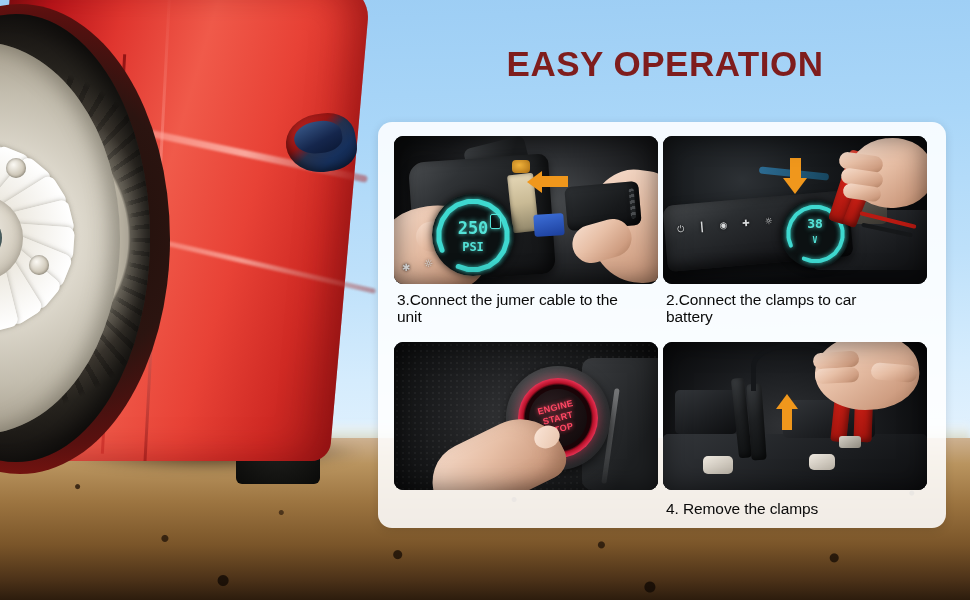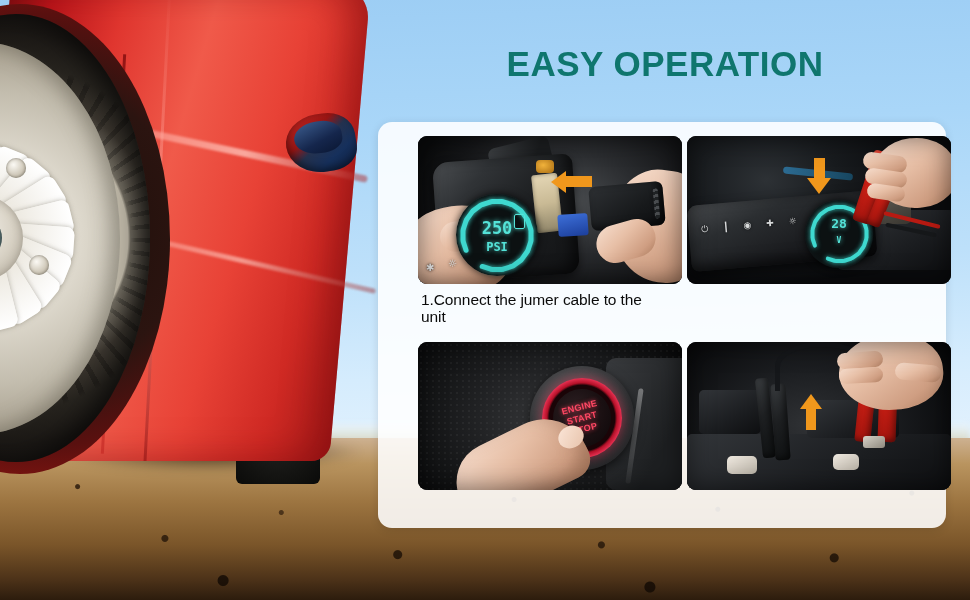--- a/index.html
+++ b/index.html
@@ -222,21 +222,21 @@
   
   .title {
     position: absolute;
     left: 380px; top: 44px;
     width: 570px;
     text-align: center;
     font-family: "Liberation Sans", sans-serif;
     font-weight: bold;
     font-size: 35px;
     letter-spacing: 0.5px;
-    color: #0f766e;
+    color: #7f1d1d;
     white-space: nowrap;
   }
 
   
   .card {
     position: absolute;
     left: 378px; top: 122px;
     width: 568px; height: 406px;
     background: rgba(255,255,255,0.88);
     border-radius: 14px;
@@ -246,21 +246,21 @@
   .grid {
     position: absolute;
     left: 16px; top: 14px;
     width: 536px;
     display: grid;
     grid-template-columns: 264px 264px;
     column-gap: 5px;
     row-gap: 6px;
   }
 
-  .cell { width: 234px; margin-left: 24px; }
+  .cell { width: 234px; }
 
   .photo {
     position: relative;
     width: 264px;
     height: 148px;
     border-radius: 9px;
     overflow: hidden;
     background: #14161a;
   }
 
@@ -664,42 +664,42 @@
           <div style="position:absolute; left:96px; top:78px; width:9px; height:13px; border:1.5px solid #54e3d8; border-radius:2px; box-shadow:0 0 4px rgba(84,227,216,0.8);"></div>
 
           <div class="arrow-left-tail" style="left:148px; top:40px; width:26px;"></div>
           <div class="arrow-left" style="left:133px; top:35px;"></div>
 
           <span class="mini-icon" style="left:8px; top:126px;">✱</span>
           <span class="mini-icon" style="left:30px; top:122px;">☼</span>
 
           <div class="vignette"></div>
         </div>
-        <div class="caption cap-tall">1.Connect the jumer cable to the unit</div>
+        <div class="caption cap-tall">3.Connect the jumer cable to the unit</div>
       </div>
 
       <div class="cell">
         <div class="photo">
           <div class="dark-bg-2"></div>
 
           <div class="engine-part" style="left:150px; top:74px; width:118px; height:60px; border-radius:6px;"></div>
           <div class="engine-part" style="left:166px; top:60px; width:58px; height:28px; background:linear-gradient(150deg,#6a655c,#38352f);"></div>
           <div style="position:absolute; left:96px; top:34px; width:70px; height:7px; background:linear-gradient(90deg,#2c6b92,#17465f); border-radius:4px; transform:rotate(6deg);"></div>
 
           <div class="dev-body-2"></div>
           <div class="dev-btn-row">
             <span>⏻</span>
             <span>┃</span>
             <span>◉</span>
             <span>✚</span>
             <span>☼</span>
           </div>
 
           <div class="led-ring" id="ring2" style="left:118px; top:64px; width:68px; height:68px;">
-            <div class="led-text" style="top:16px; font-size:13px;">28</div>
+            <div class="led-text" style="top:16px; font-size:13px;">38</div>
             <div class="led-text" style="top:36px; font-size:8px;">V</div>
           <div class="led-seg" style="width: 11px; height: 4px; margin-left: -5.5px; margin-top: -2px; transform: rotate(0deg) translate(27px) rotate(90deg);"></div>
               <div class="led-seg" style="width: 11px; height: 4px; margin-left: -5.5px; margin-top: -2px; transform: rotate(18deg) translate(27px) rotate(90deg);"></div>
               <div class="led-seg" style="width: 11px; height: 4px; margin-left: -5.5px; margin-top: -2px; transform: rotate(36deg) translate(27px) rotate(90deg);"></div>
               <div class="led-seg" style="width: 11px; height: 4px; margin-left: -5.5px; margin-top: -2px; transform: rotate(54deg) translate(27px) rotate(90deg);"></div>
               <div class="led-seg" style="width: 11px; height: 4px; margin-left: -5.5px; margin-top: -2px; transform: rotate(72deg) translate(27px) rotate(90deg);"></div>
               <div class="led-seg" style="width: 11px; height: 4px; margin-left: -5.5px; margin-top: -2px; transform: rotate(90deg) translate(27px) rotate(90deg);"></div>
               <div class="led-seg" style="width: 11px; height: 4px; margin-left: -5.5px; margin-top: -2px; transform: rotate(108deg) translate(27px) rotate(90deg);"></div>
               <div class="led-seg" style="width: 11px; height: 4px; margin-left: -5.5px; margin-top: -2px; transform: rotate(162deg) translate(27px) rotate(90deg);"></div>
               <div class="led-seg" style="width: 11px; height: 4px; margin-left: -5.5px; margin-top: -2px; transform: rotate(180deg) translate(27px) rotate(90deg);"></div>
@@ -721,20 +721,21 @@
           <div class="finger-4 skin" style="left:178px; top:34px; width:42px; height:16px; transform:rotate(8deg);"></div>
           <div class="finger-4 skin" style="left:180px; top:49px; width:38px; height:15px; transform:rotate(8deg);"></div>
           <div style="position:absolute; left:196px; top:82px; width:58px; height:4px; background:#b81a12; border-radius:3px; transform:rotate(14deg);"></div>
           <div style="position:absolute; left:198px; top:92px; width:52px; height:4px; background:#16181a; border-radius:3px; transform:rotate(12deg);"></div>
 
           <div class="arrow-down-tail" style="left:127px; top:22px; height:22px;"></div>
           <div class="arrow-down" style="left:120px; top:42px;"></div>
 
           <div class="vignette"></div>
         </div>
+        <div class="caption cap-tall">2.Connect the clamps to car battery</div>
       </div>
 
       <div class="cell">
         <div class="photo">
           <div class="dark-bg-3"></div>
           <div class="dash-texture"></div>
           <div style="position:absolute; left:188px; top:16px; width:80px; height:132px; background:linear-gradient(120deg,#3a3c3f,#1d1f21 70%); border-radius:10px 0 0 10px;"></div>
           <div style="position:absolute; left:214px; top:46px; width:5px; height:96px; background:linear-gradient(180deg,rgba(255,255,255,0.35),rgba(255,255,255,0.05)); border-radius:3px; transform:rotate(8deg);"></div>
 
           <div class="btn-bezel">
@@ -774,17 +775,18 @@
           <div class="hand-4 skin"></div>
           <div class="finger-4 skin" style="left:150px; top:10px; width:46px; height:16px; transform:rotate(-4deg);"></div>
           <div class="finger-4 skin" style="left:152px; top:26px; width:44px; height:15px; transform:rotate(-3deg);"></div>
           <div class="finger-4 skin" style="left:208px; top:22px; width:46px; height:17px; transform:rotate(5deg);"></div>
 
           <div class="arrow-up-tail" style="left:119px; top:66px; height:22px;"></div>
           <div class="arrow-up" style="left:113px; top:52px;"></div>
 
           <div class="vignette"></div>
         </div>
+        <div class="caption cap-short">4. Remove the clamps</div>
       </div>
 
     </div>
   </div>
 </div>
 
 </body></html>

